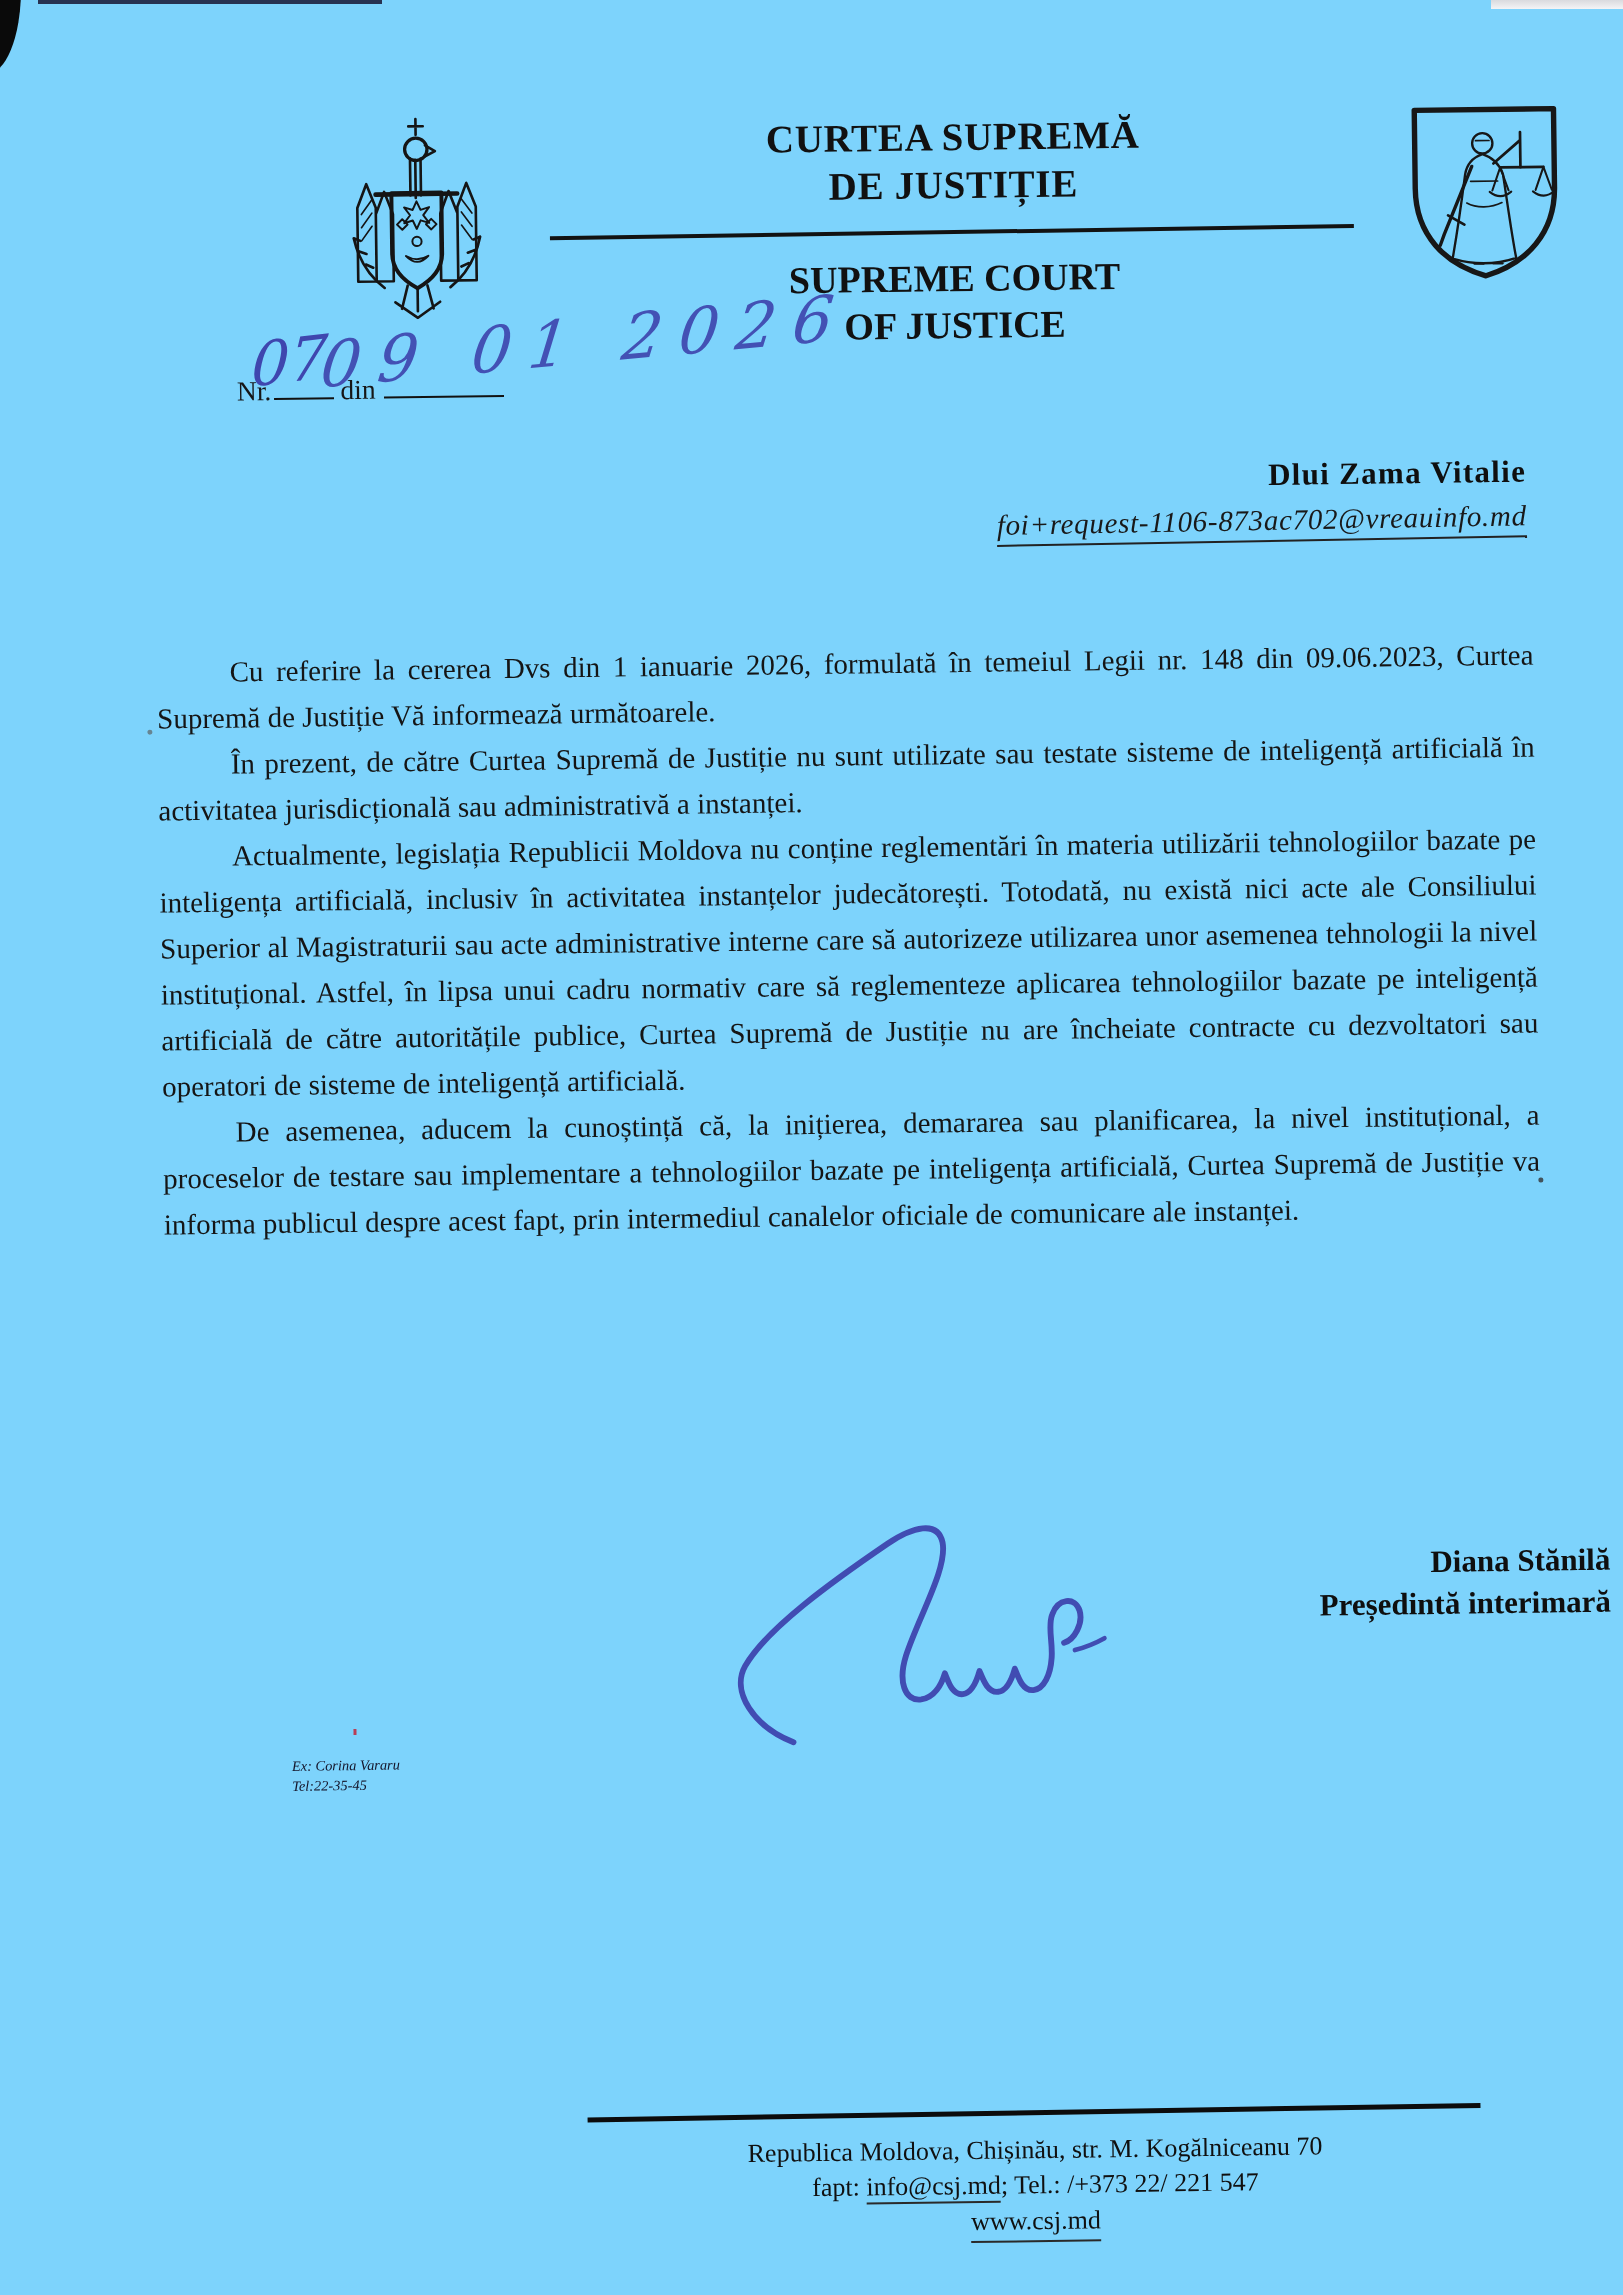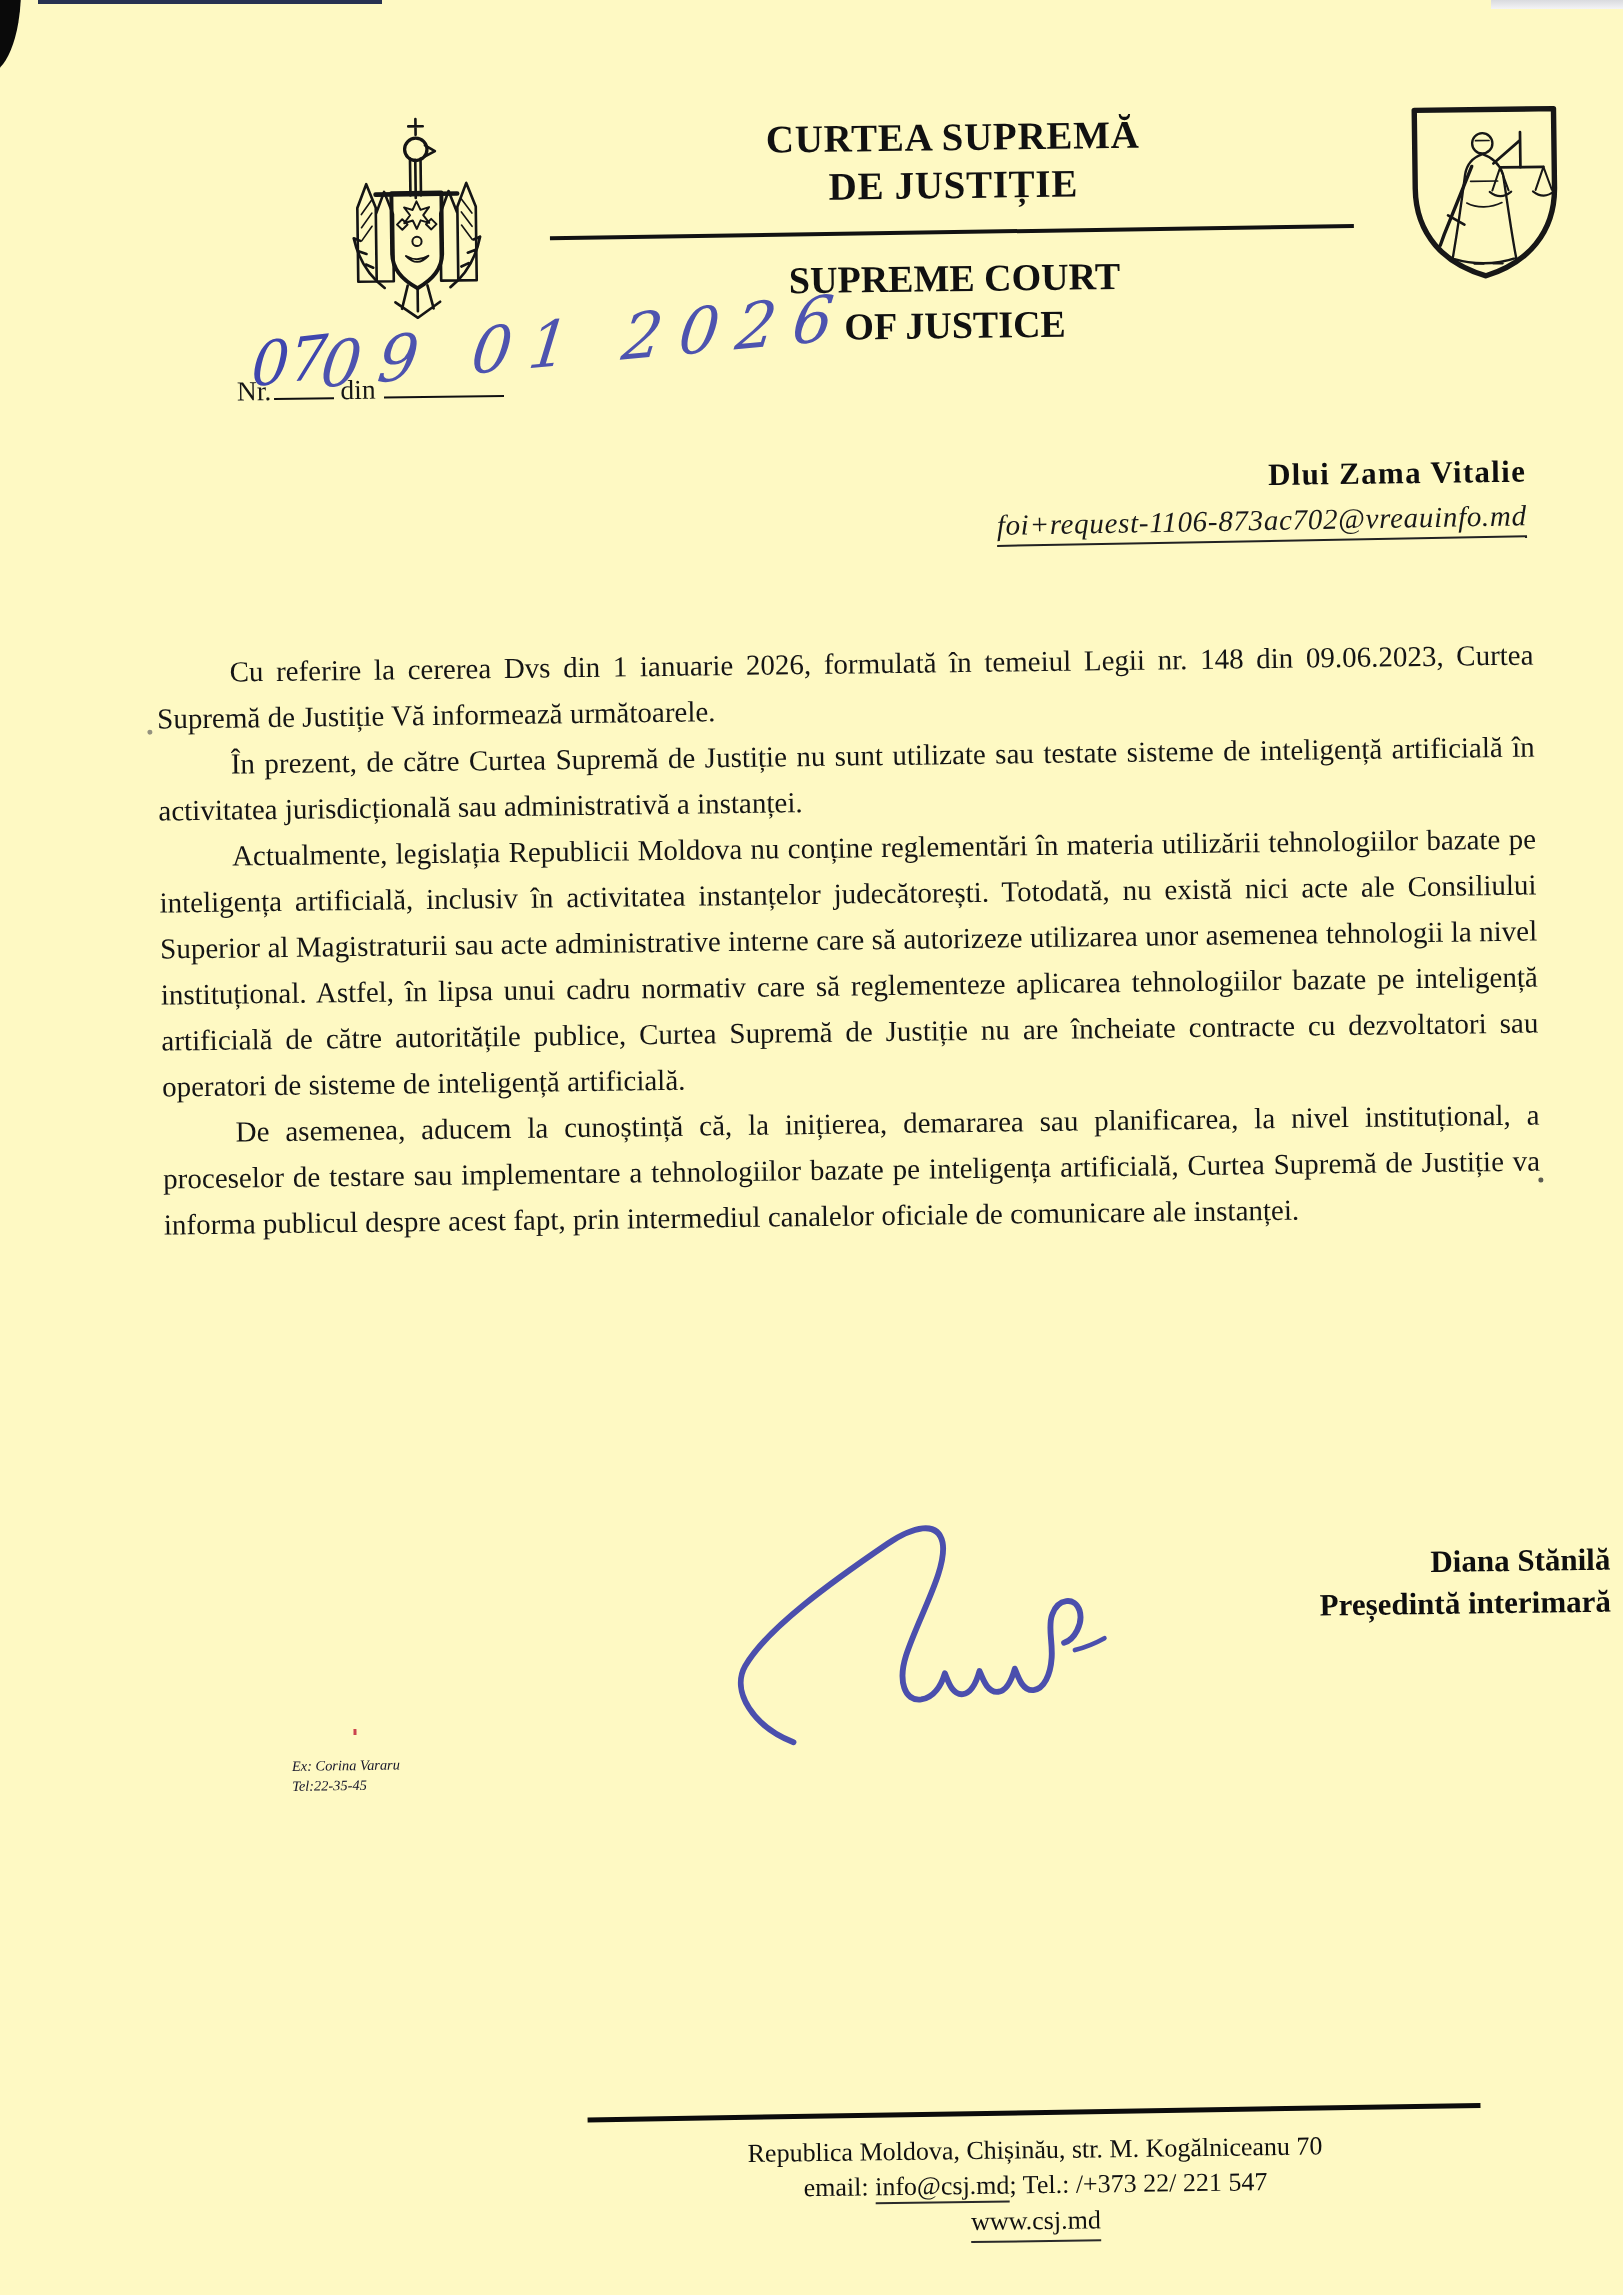--- a/index.html
+++ b/index.html
@@ -1,17 +1,17 @@
 <!DOCTYPE html>
 <html style="font-size:10.5px"><head>
 <meta charset="utf-8">
 <style>
   html,body{margin:0;padding:0;background:#ffffff;}
   .page{
-    position:relative;width:1623px;height:2295px;background:#fef9c3;
+    position:relative;width:1623px;height:2295px;background:#7dd3fc;
     overflow:hidden;font-family:"Liberation Serif",serif;color:#1c1c1c;
   }
   .rot{position:absolute;inset:0;transform:rotate(-0.75deg);transform-origin:812px 851px;}
 
   
   .corner-wedge{position:absolute;top:-10.5px;left:-13px;width:34px;height:84px;
     background:#0a0a0a;border-radius:0 0 100% 0;}
   .top-strip{position:absolute;top:0;left:38px;width:344px;height:3.9px;background:#273251;}
   .top-right-strip{position:absolute;top:0;left:1491px;width:132px;height:9.2px;
     background:linear-gradient(#d9dade,#f4f4f6);}
@@ -161,18 +161,18 @@
     </div>
 
     <div class="executor">
       <div>Ex: Corina Vararu</div>
       <div>Tel:22-35-45</div>
     </div>
 
     <div class="footer-line"></div>
     <div class="footer">
       <div>Republica Moldova, Chișinău, str. M. Kogălniceanu 70</div>
-      <div><span>email: </span><span class="link">info@csj.md</span><span>; Tel.: /+373 22/ 221 547</span></div>
+      <div><span>fapt: </span><span class="link">info@csj.md</span><span>; Tel.: /+373 22/ 221 547</span></div>
       <div><span class="link site">www.csj.md</span></div>
     </div>
   </div>
 </div>
 
 
 </body></html>

